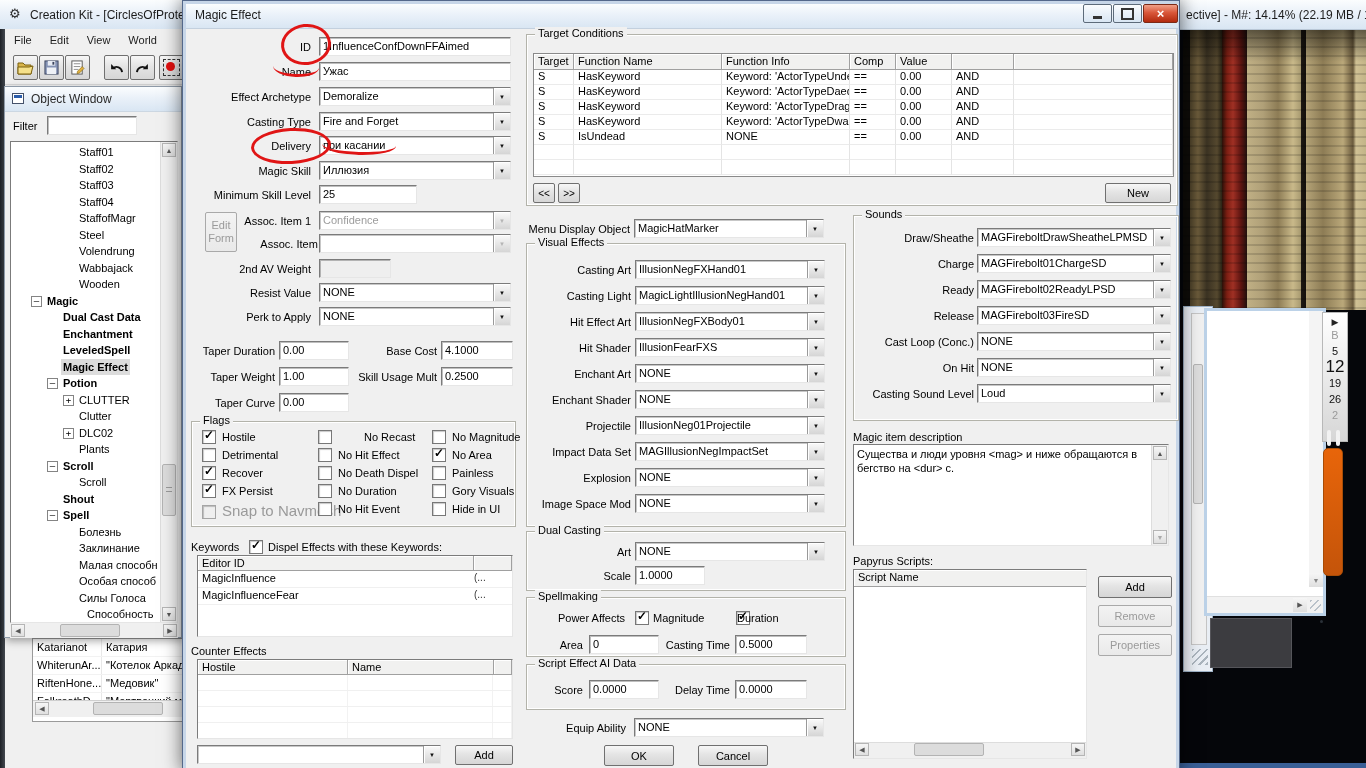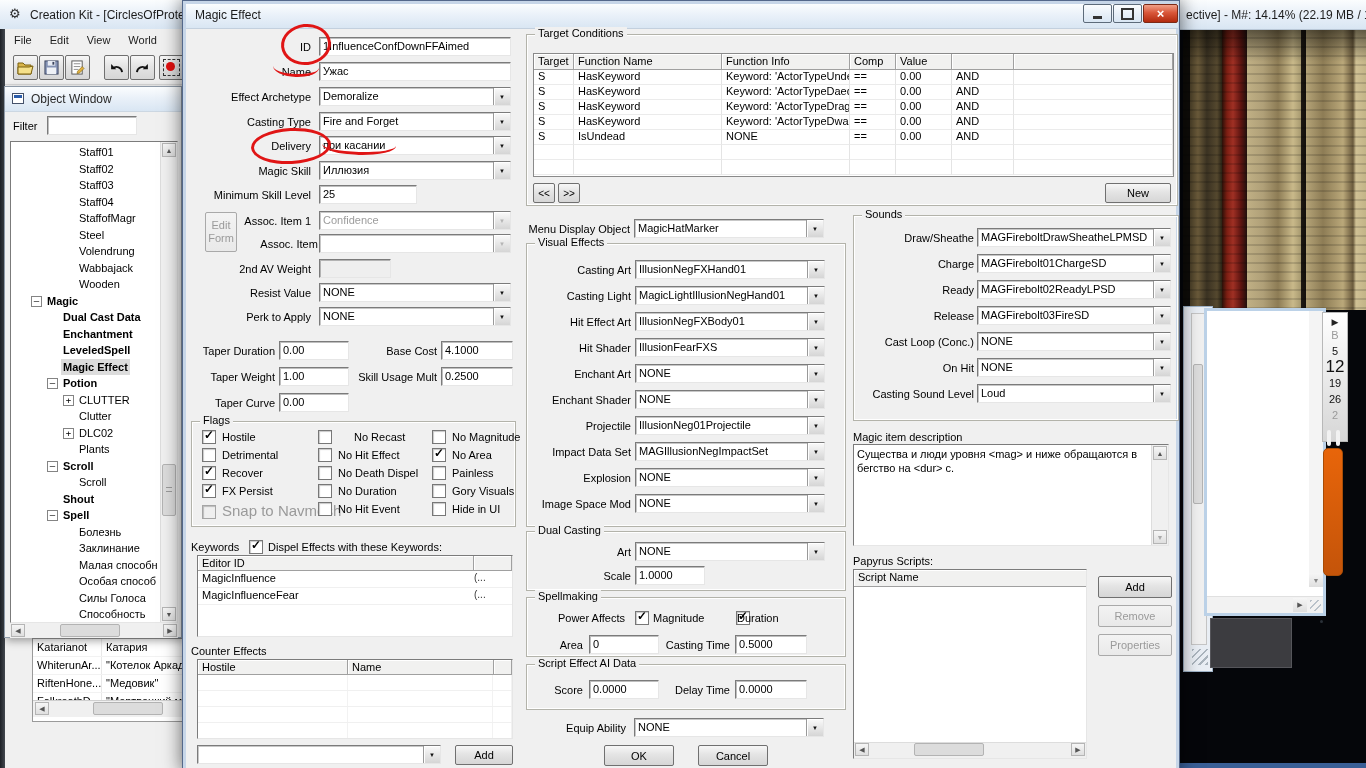--- a/index.html
+++ b/index.html
@@ -285,21 +285,21 @@
         </div>
         <div class="trow" style="height: 16.5px; line-height: 16.5px;">
           <span class="tlab" style="position: absolute; left: 66px; padding: 0px 2px;">Малая способн</span>
         </div>
         <div class="trow" style="height: 16.5px; line-height: 16.5px;">
           <span class="tlab" style="position: absolute; left: 66px; padding: 0px 2px;">Особая способ</span>
         </div>
         <div class="trow" style="height: 16.5px; line-height: 16.5px;">
           <span class="tlab" style="position: absolute; left: 66px; padding: 0px 2px;">Силы Голоса</span>
         </div>
-        <div class="trow" style="height: 16.5px; line-height: 16.5px;">
+        <div class="trow" style="height: 16.5px; line-height: 16.5px; margin-left: 8px;">
           <span class="tlab" style="position: absolute; left: 66px; padding: 0px 2px;">Способность</span>
         </div>
         <div class="trow" style="height: 16.5px; line-height: 16.5px;">
           <span class="tlab" style="position: absolute; left: 66px; padding: 0px 2px;">Яд</span>
         </div>
       </div>
 
     <div class="sbt" style="right:0;top:0;width:16px;height:480px;background:#f0f0f0;border-left:1px solid #dcdcdc">
       <div class="sbb" style="left:1px;top:1px;width:14px;height:14px">▲</div>
       <div class="sbh" style="left:1px;top:322px;width:14px;height:52px">
@@ -410,21 +410,21 @@
   <div class="gb" style="left:8px;top:420px;width:325px;height:106px">
     <span class="gt">Flags</span>
     <div id="flags-c1" class="abs" style="left:10px;top:8px">
         <div style="position: relative; height: 18px; white-space: nowrap;"><span class="cb on"></span><span style="font-size: 11px; margin-left: 6px; vertical-align: 1px;">Hostile</span></div>
         <div style="position: relative; height: 18px; white-space: nowrap;"><span class="cb"></span><span style="font-size: 11px; margin-left: 6px; vertical-align: 1px;">Detrimental</span></div>
         <div style="position: relative; height: 18px; white-space: nowrap;"><span class="cb on"></span><span style="font-size: 11px; margin-left: 6px; vertical-align: 1px;">Recover</span></div>
         <div style="position: relative; height: 18px; white-space: nowrap;"><span class="cb on"></span><span style="font-size: 11px; margin-left: 6px; vertical-align: 1px;">FX Persist</span></div>
         <div style="position: relative; height: 18px; white-space: nowrap;"><span class="cb dis"></span><span style="font-size: 15px; margin-left: 6px; vertical-align: 1px; color: rgb(154, 154, 154);">Snap to Navmesh</span></div>
       </div>
     <div id="flags-c2" class="abs" style="left:126px;top:8px">
-        <div style="position: relative; height: 18px; white-space: nowrap;"><span class="cb"></span><span style="font-size: 11px; margin-left: 6px; vertical-align: 1px; padding-left: 16px;">No Recast</span></div>
+        <div style="position: relative; height: 18px; white-space: nowrap;"><span class="cb"></span><span style="font-size: 11px; margin-left: 16px; vertical-align: 1px; padding-left: 16px;">No Recast</span></div>
         <div style="position: relative; height: 18px; white-space: nowrap;"><span class="cb"></span><span style="font-size: 11px; margin-left: 6px; vertical-align: 1px;">No Hit Effect</span></div>
         <div style="position: relative; height: 18px; white-space: nowrap;"><span class="cb"></span><span style="font-size: 11px; margin-left: 6px; vertical-align: 1px;">No Death Dispel</span></div>
         <div style="position: relative; height: 18px; white-space: nowrap;"><span class="cb"></span><span style="font-size: 11px; margin-left: 6px; vertical-align: 1px;">No Duration</span></div>
         <div style="position: relative; height: 18px; white-space: nowrap;"><span class="cb"></span><span style="font-size: 11px; margin-left: 6px; vertical-align: 1px;">No Hit Event</span></div>
       </div>
     <div id="flags-c3" class="abs" style="left:240px;top:8px">
         <div style="position: relative; height: 18px; white-space: nowrap;"><span class="cb"></span><span style="font-size: 11px; margin-left: 6px; vertical-align: 1px;">No Magnitude</span></div>
         <div style="position: relative; height: 18px; white-space: nowrap;"><span class="cb on"></span><span style="font-size: 11px; margin-left: 6px; vertical-align: 1px;">No Area</span></div>
         <div style="position: relative; height: 18px; white-space: nowrap;"><span class="cb"></span><span style="font-size: 11px; margin-left: 6px; vertical-align: 1px;">Painless</span></div>
         <div style="position: relative; height: 18px; white-space: nowrap;"><span class="cb"></span><span style="font-size: 11px; margin-left: 6px; vertical-align: 1px;">Gory Visuals</span></div>

